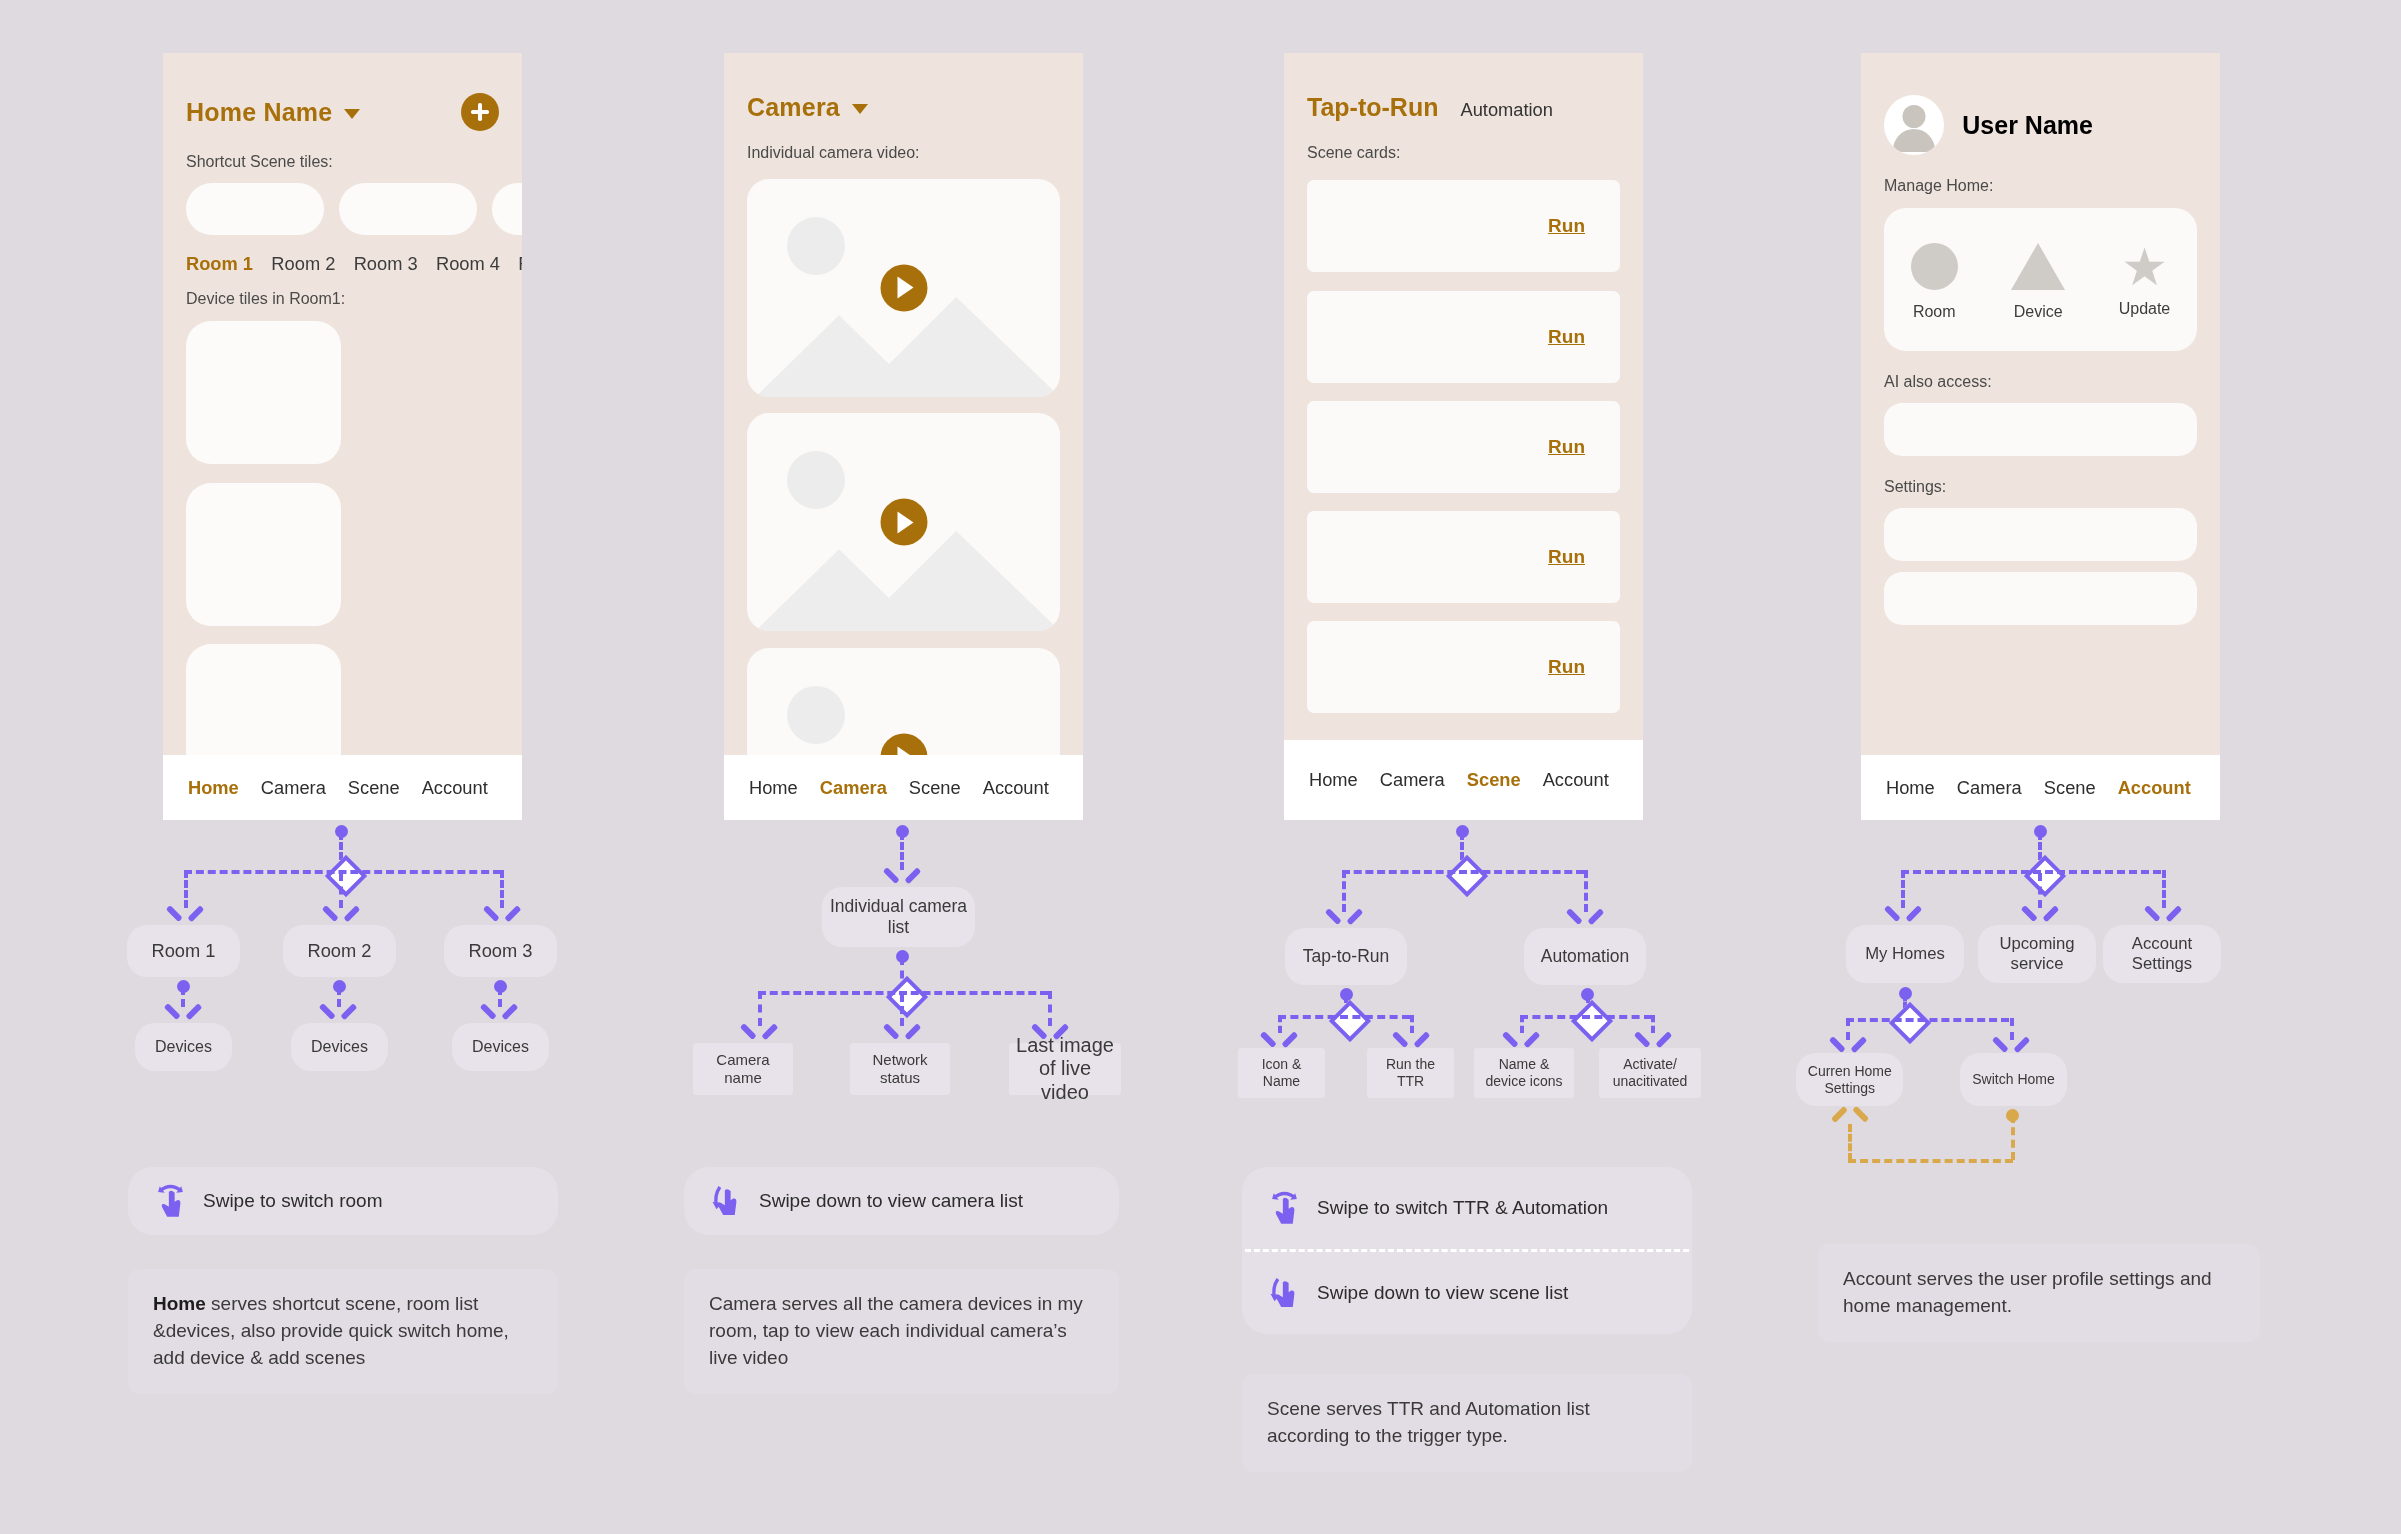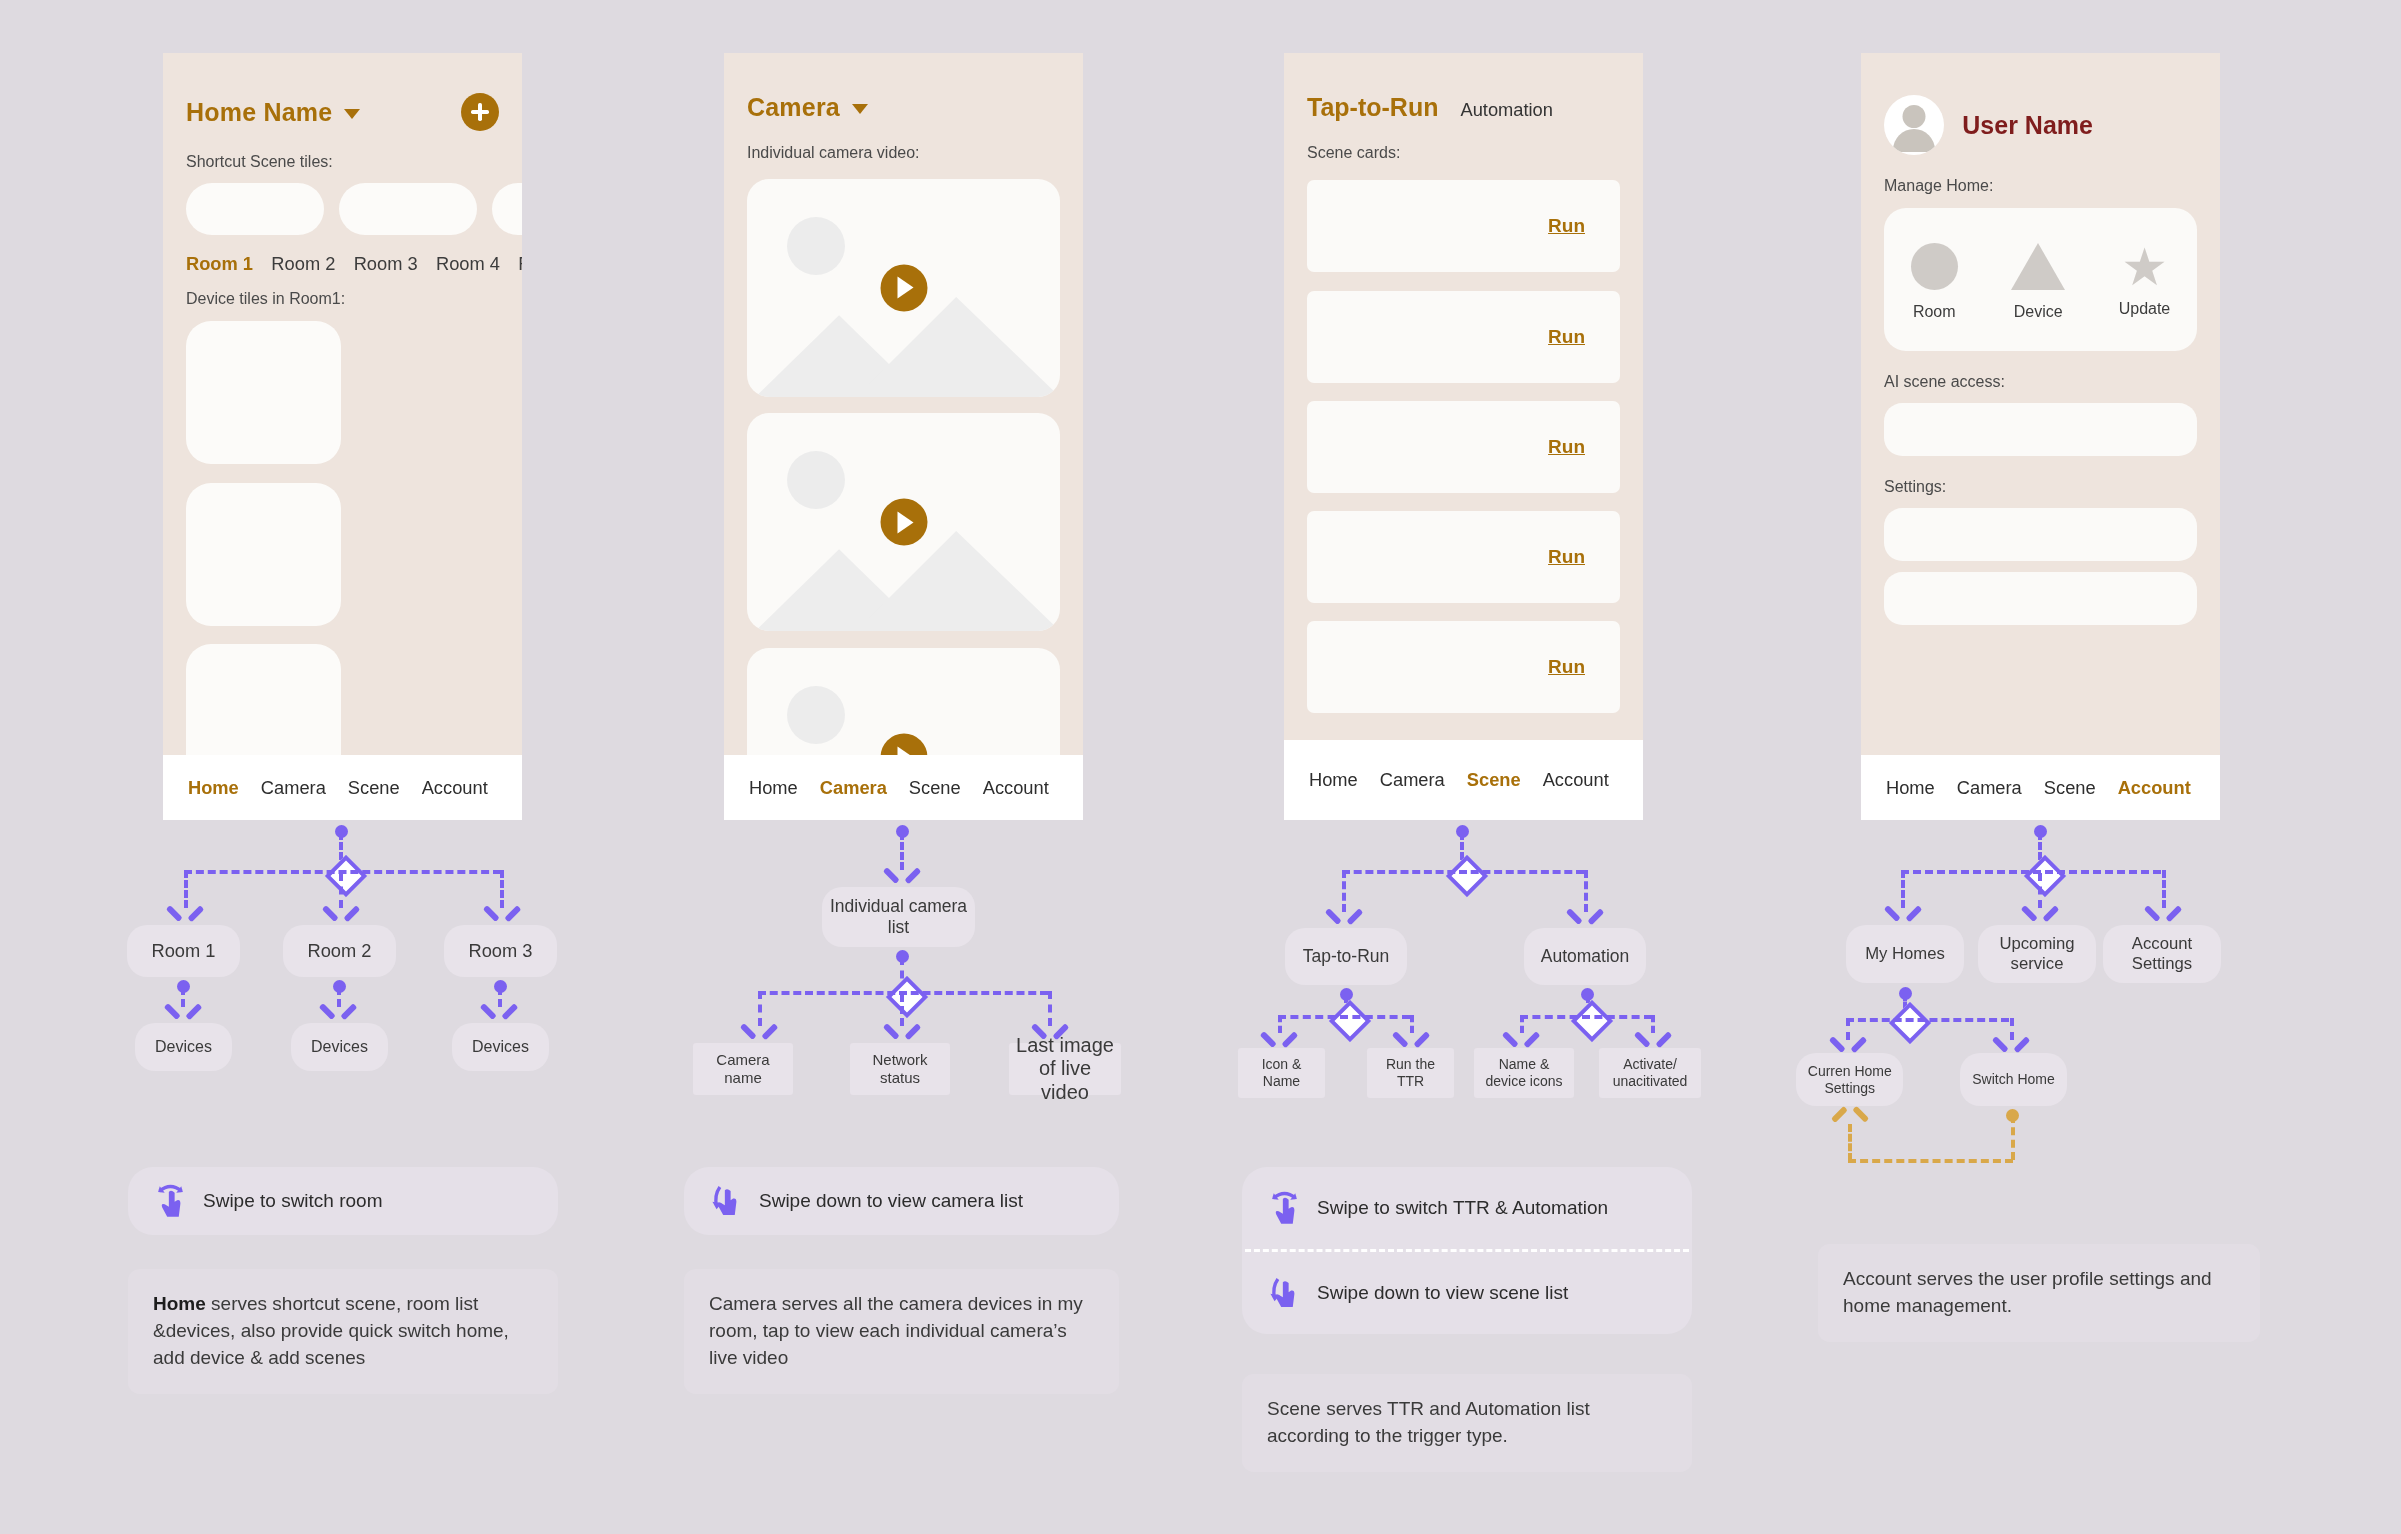--- a/index.html
+++ b/index.html
@@ -97,21 +97,21 @@
     margin-right:35px;
   }
 
   
   .acct-head{display:flex;align-items:center;gap:18.3px;padding-top:42px;}
   .avatar{
     width:60px;height:60px;border-radius:50%;background:#fff;flex:none;position:relative;overflow:hidden;
   }
   .avatar .ah{position:absolute;left:50%;transform:translateX(-50%);top:10px;width:23px;height:23px;border-radius:50%;background:#c9c4bd;}
   .avatar .ab{position:absolute;left:50%;transform:translateX(-50%);bottom:3.3px;width:42px;height:23px;border-radius:22px 22px 0 0;background:#c9c4bd;}
-  .acct-name{color:#7f1d1d;font-size:25px;font-weight:700;}
+  .acct-name{color:#000000;font-size:25px;font-weight:700;}
 
   .manage-card{
     width:100%;height:143px;border-radius:22px;background:#fbfaf8;margin-top:13.3px;
     display:flex;align-items:center;justify-content:space-around;padding-top:5px;box-sizing:border-box;
   }
   .mg-item{display:flex;flex-direction:column;align-items:center;gap:13.3px;}
   .mg-ic{width:47px;height:47px;}
   .mg-circle{border-radius:50%;background:#cfcbc7;}
   .mg-tri{width:0;height:0;border-left:27px solid transparent;border-right:27px solid transparent;border-bottom:47px solid #cfcbc7;}
   .mg-star{color:#cfcbc7;font-size:52px;line-height:40px;}
@@ -491,21 +491,21 @@
           <div class="mg-item">
             <div class="mg-tri"></div>
             <span class="mg-lbl">Device</span>
           </div>
           <div class="mg-item">
             <div class="mg-star">★</div>
             <span class="mg-lbl">Update</span>
           </div>
         </div>
 
-        <div class="sub-label">AI scene access:</div>
+        <div class="sub-label">AI also access:</div>
         <div class="bar-card"></div>
 
         <div class="sub-label">Settings:</div>
         <div class="bar-card"></div>
         <div class="bar-card"></div>
       </div>
 
       <div class="navbar">
         <span class="nav-item">Home</span>
         <span class="nav-item">Camera</span>

